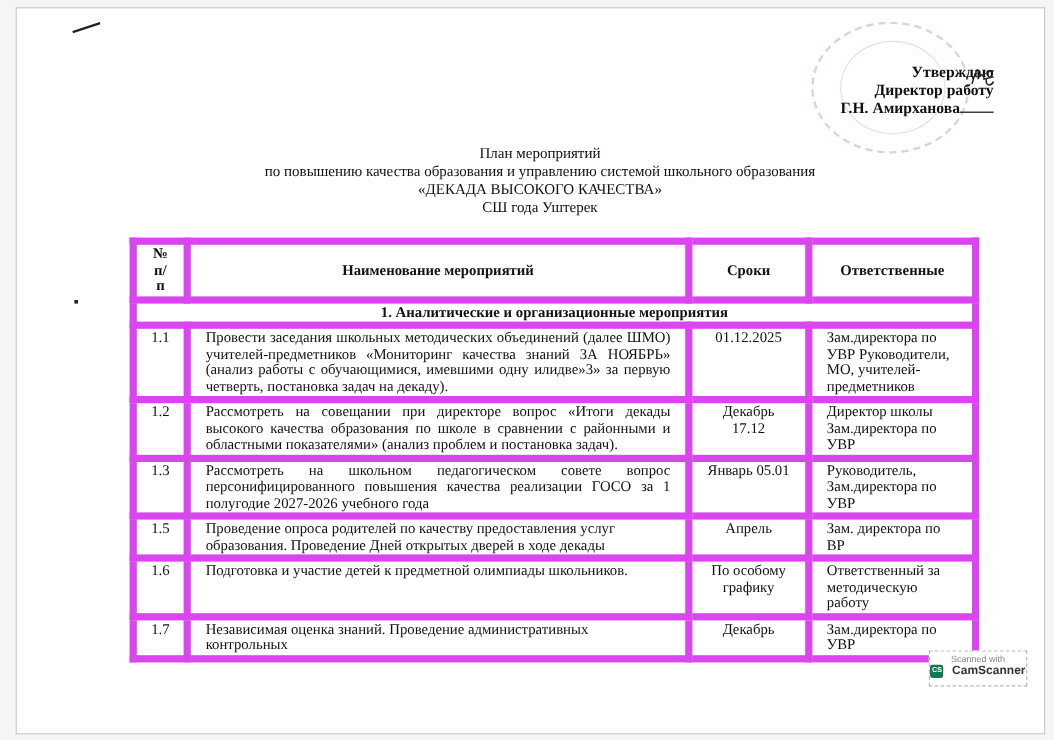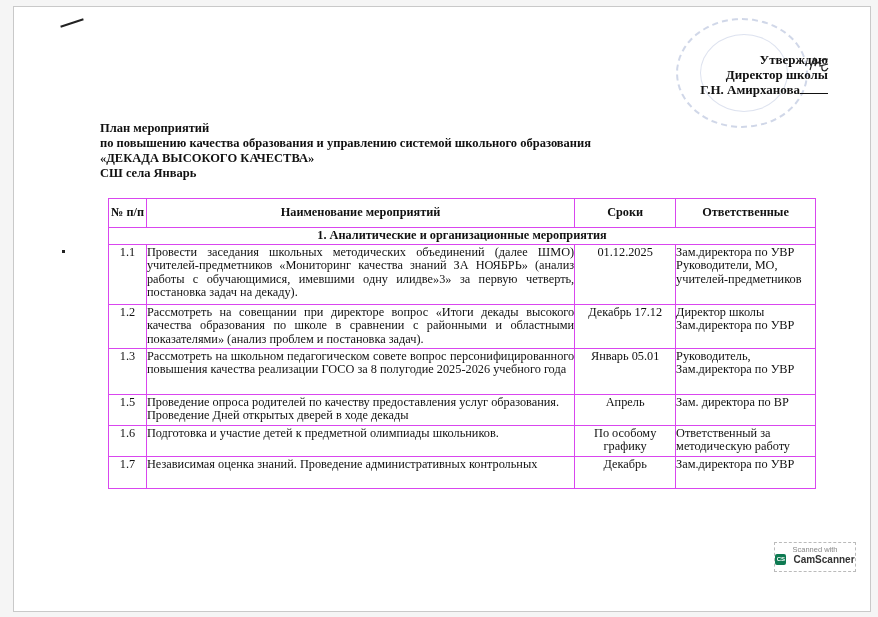--- a/index.html
+++ b/index.html
@@ -5,23 +5,23 @@
   html, body { margin:0; padding:0; }
   body { width:878px; height:617px; background:#f5f5f5; position:relative; overflow:hidden; font-family:"Liberation Serif", serif; color:#111; }
   .page { position:absolute; left:13px; top:6px; width:858px; height:606px; background:#fff; border:1px solid #c9c9c9; box-sizing:border-box; }
   .pen-mark { position:absolute; left:60px; top:22px; width:24px; height:2px; background:#222; transform:rotate(-18deg); }
   .dot-mark { position:absolute; left:62px; top:250px; width:3px; height:3px; background:#222; }
   .stamp { position:absolute; left:676px; top:18px; width:132px; height:110px; border-radius:50%; border:2px dashed rgba(120,140,190,0.35); box-sizing:border-box; }
   .stamp-inner { position:absolute; left:700px; top:34px; width:86px; height:76px; border-radius:50%; border:1px solid rgba(120,140,190,0.25); }
   .approve { position:absolute; right:50px; top:32px; text-align:right; font-weight:bold; font-size:13px; line-height:15px;margin-top:20px; }
   .approve .sig-line { display:inline-block; width:28px; border-bottom:1px solid #111; }
   .signature { position:absolute; left:808px; top:52px; width:22px; height:22px; }
-  .titles { position:absolute; left:100px; top:121px; width:700px; text-align:left; font-weight:bold; font-size:12.5px; line-height:15px; }
+  .titles { position:absolute; left:100px; top:121px; width:700px; text-align:center; font-weight:normal; font-size:12.5px; line-height:15px; }
   table.plan { position:absolute; left:108px; top:198px; width:708px; border-collapse:collapse; font-size:12.3px; line-height:13.5px; }
-  table.plan td, table.plan th { border:1px solid #d946ef; padding:1px 0; vertical-align:top; }
+  table.plan td, table.plan th { border:6px solid #d946ef; padding:1px 12px; vertical-align:top; }
   table.plan th { font-weight:bold; vertical-align:middle; text-align:center; height:26px; }
   col.c1 { width:38px; } col.c2 { width:429px; } col.c3 { width:101px; } col.c4 { width:140px; }
   .num { text-align:center; }
   .desc { text-align:justify; }
   .date { text-align:center; }
   .section td { text-align:center; font-weight:bold; padding:2px 4px; }
   .watermark { position:absolute; left:774px; top:542px; width:82px; height:30px; border:1px dashed #bbb; background:#fff; font-family:"Liberation Sans", sans-serif; text-align:center; box-sizing:border-box; }
   .watermark .wm-top { font-size:7.5px; color:#888; line-height:9px; margin-top:2px; }
   .watermark .wm-row { display:flex; align-items:center; justify-content:center; gap:7px;text-align:center; }
   .cs-logo { width:11px; height:11px; background:#0e7a52; border-radius:2px; color:#fff; font-size:6px; font-weight:bold; line-height:11px; }
@@ -31,32 +31,32 @@
 <body>
 
 <div class="page"></div>
 <div class="pen-mark"></div>
 <div class="dot-mark"></div>
 <div class="stamp"></div>
 <div class="stamp-inner"></div>
 
 <div class="approve">
   <div>Утверждаю</div>
-  <div>Директор школы</div>
+  <div>Директор работу</div>
   <div><span>Г.Н. Амирханова</span><span class="sig-line"></span></div>
 </div>
 <svg class="signature" viewBox="0 0 22 22">
   <path d="M2 18 C6 4, 8 2, 7 14 C8 10, 12 8, 12 14 L20 12 M14 8 L20 7 M14 14 C13 20, 18 20, 20 16" stroke="#222" stroke-width="1.2" fill="none"></path>
 </svg>
 
 <div class="titles">
   <div>План мероприятий</div>
   <div>по  повышению качества образования и управлению системой школьного образования</div>
   <div>«ДЕКАДА ВЫСОКОГО КАЧЕСТВА»</div>
-  <div>СШ села Январь</div>
+  <div>СШ года Уштерек</div>
 </div>
 
 <table class="plan">
   <colgroup>
       <col class="c1">
       <col class="c2">
       <col class="c3">
       <col class="c4">
     </colgroup>
   <thead>
@@ -78,21 +78,21 @@
       <td>Зам.директора по УВР Руководители, МО, учителей-предметников</td>
     </tr>
     <tr style="height:44px">
       <td class="num">1.2</td>
       <td class="desc">Рассмотреть на совещании при директоре вопрос «Итоги декады высокого качества образования по школе  в сравнении с районными и областными показателями» (анализ проблем и постановка задач).</td>
       <td class="date">Декабрь 17.12</td>
       <td>Директор школы Зам.директора по УВР</td>
     </tr>
     <tr style="height:46px">
       <td class="num">1.3</td>
-      <td class="desc">Рассмотреть на школьном педагогическом совете вопрос персонифицированного повышения качества реализации ГОСО за 8 полугодие 2025-2026 учебного года</td>
+      <td class="desc">Рассмотреть на школьном педагогическом совете вопрос персонифицированного повышения качества реализации ГОСО за 1 полугодие 2027-2026 учебного года</td>
       <td class="date">Январь 05.01</td>
       <td>Руководитель, Зам.директора по УВР</td>
     </tr>
     <tr style="height:31px">
       <td class="num">1.5</td>
       <td>Проведение опроса родителей по  качеству  предоставления  услуг образования. Проведение Дней открытых дверей в ходе декады</td>
       <td class="date">Апрель</td>
       <td>Зам. директора по ВР</td>
     </tr>
     <tr style="height:31px">

